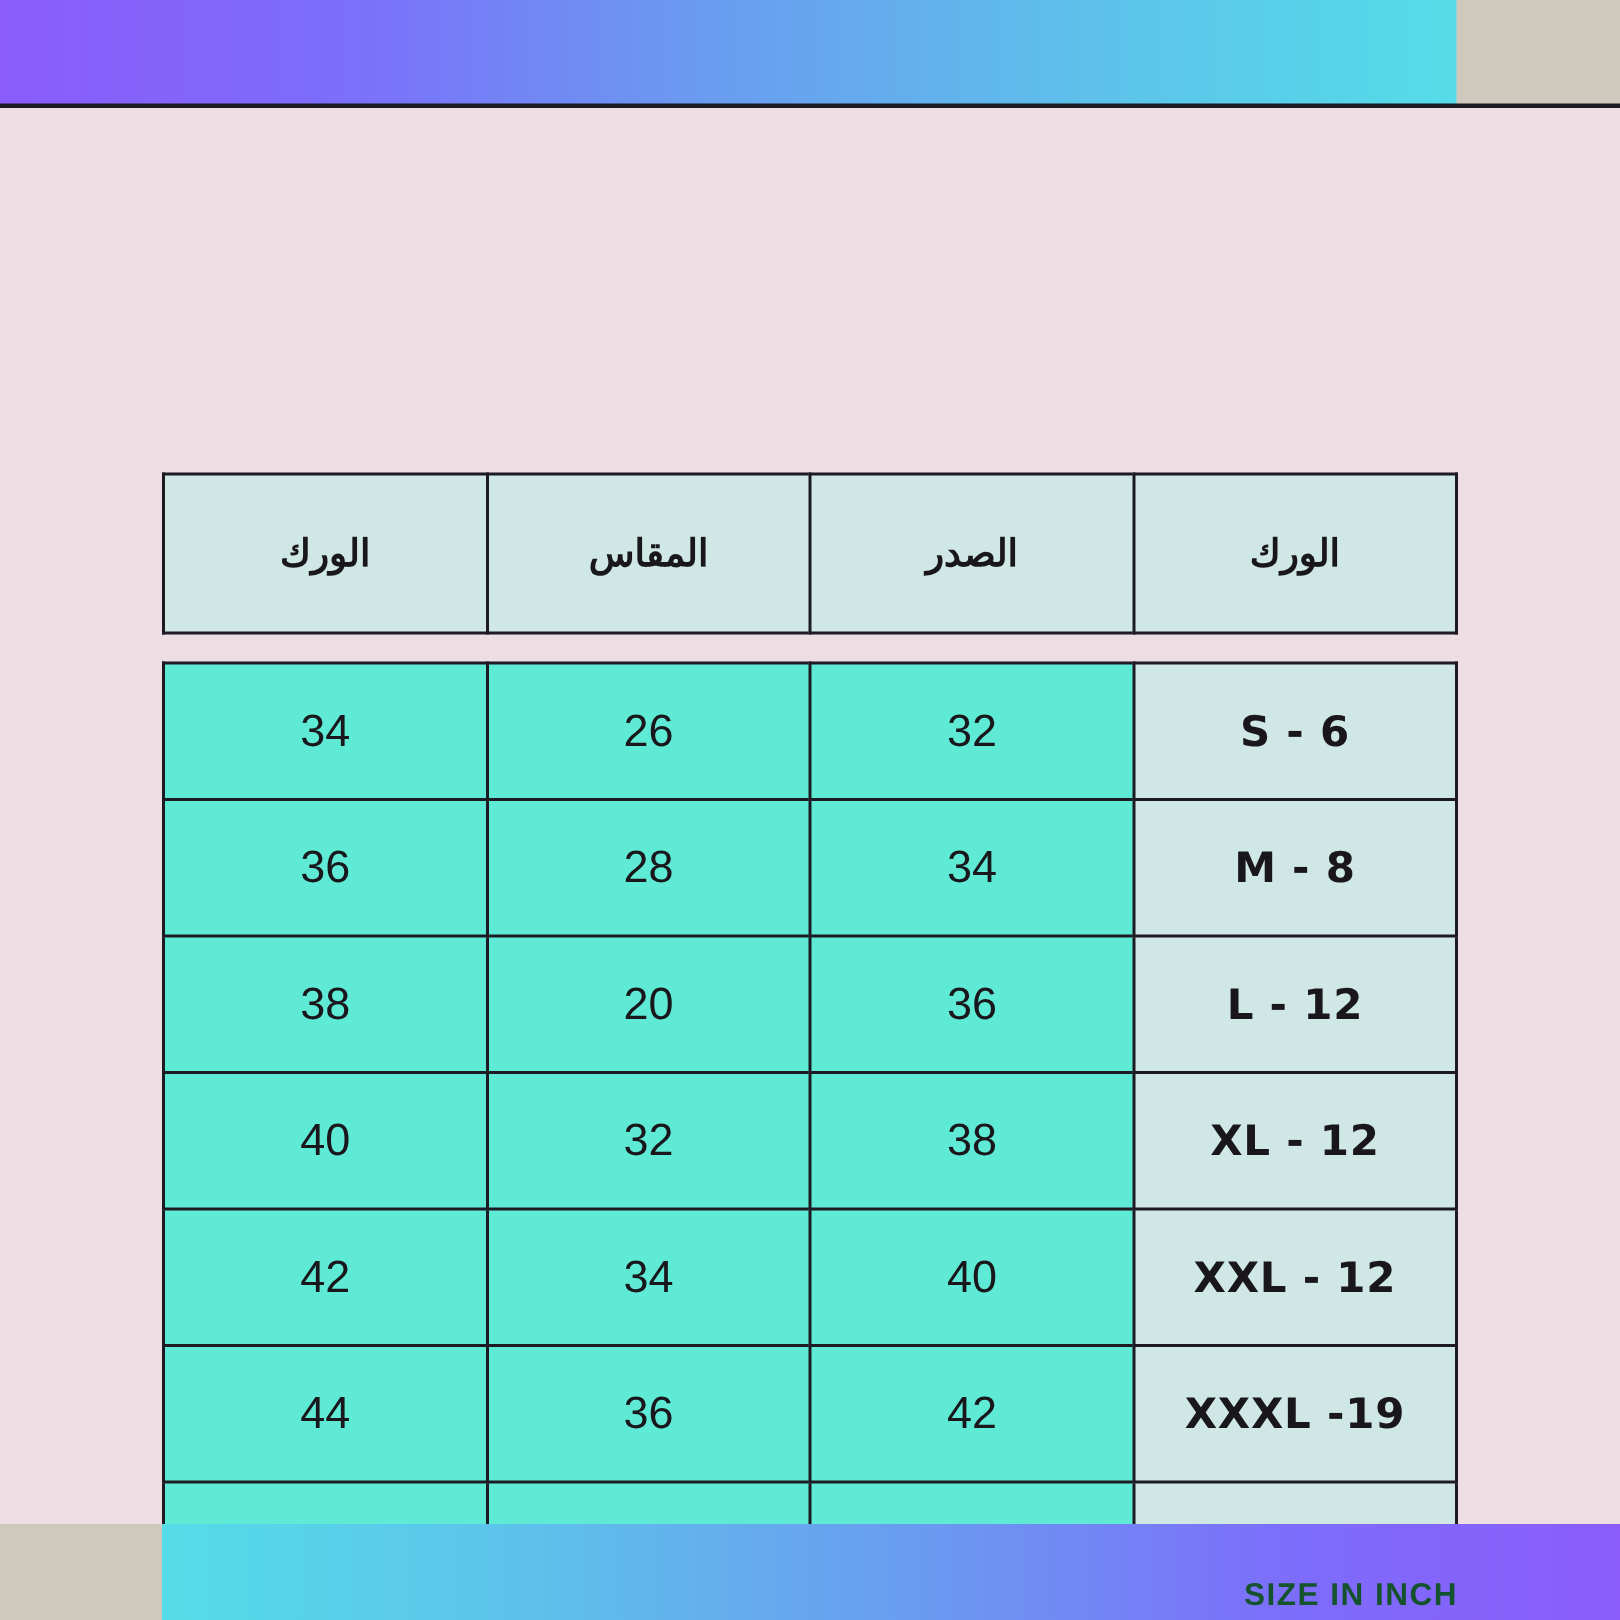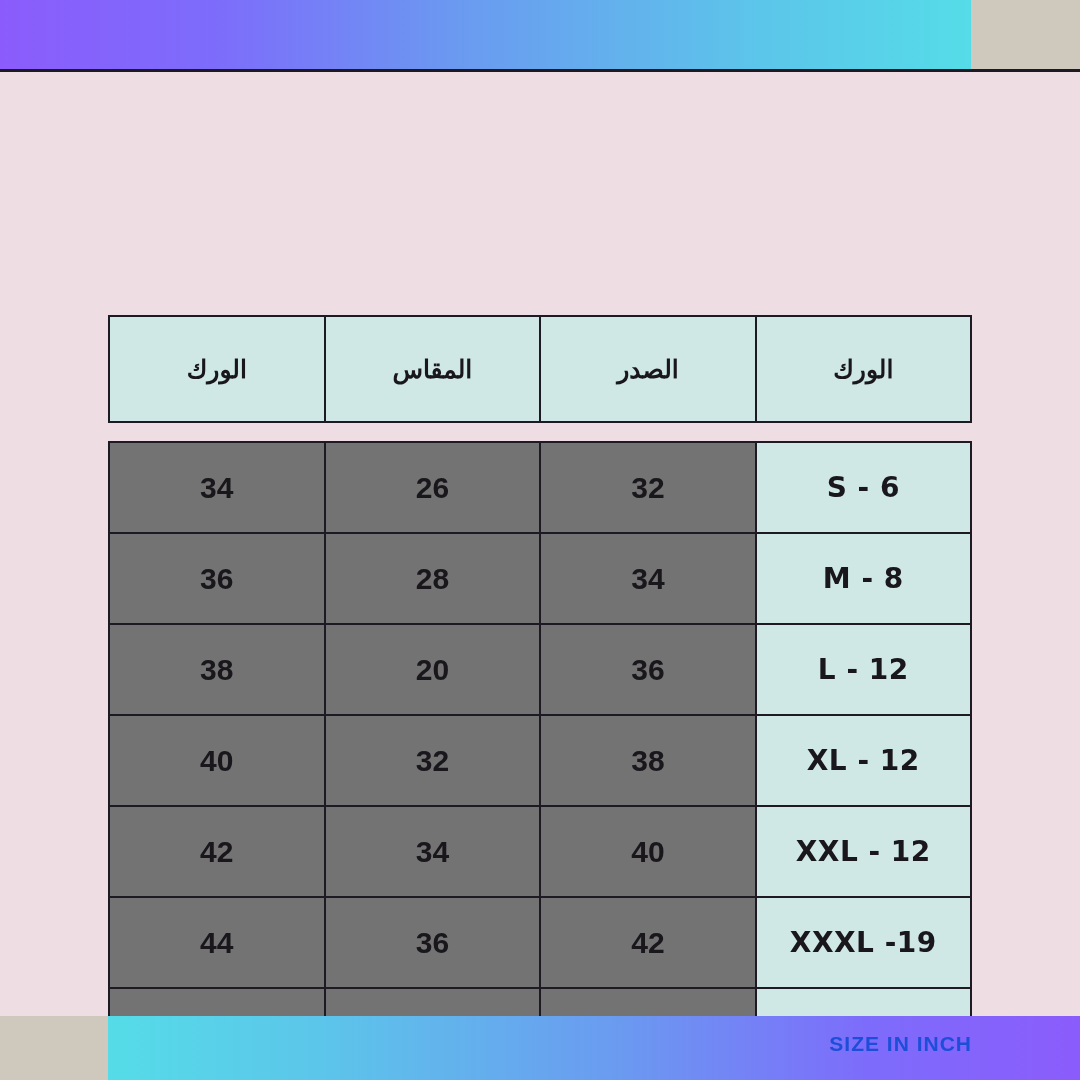--- a/index.html
+++ b/index.html
@@ -130,24 +130,24 @@
   .data-tbl td.size-cell {
     background: #cfe8e5;
     font-family: "DejaVu Sans", sans-serif;
     font-size: 28px;
     font-weight: 700;
     color: #19161c;
     letter-spacing: 0.5px;
     margin-top: 17px;
   }
   .data-tbl td.val-cell {
-    background: #737373;
+    background: #5eead4;
     font-family: "Liberation Sans", sans-serif;
     font-size: 30px;
-    font-weight: 700;
+    font-weight: 400;
     color: #19161c;
     direction: ltr;
   }
 
   .col-size { width: 215px; }
   .col-val  { width: 215.6px; }
 
   
   .footer-wrap {
     position: absolute;
@@ -161,26 +161,26 @@
     position: absolute;
     left: 108px;
     top: 0;
     width: 972px;
     height: 64px;
     background: linear-gradient(90deg, #55dce8 0%, #5cc5ea 22%, #6a9bf0 52%, #7d6cfb 78%, #8b5cfb 100%);
   }
   .footer-label {
     position: absolute;
     right: 108px;
-    top: 16px;
+    top: 36px;
     font-family: "Liberation Sans", sans-serif;
     font-size: 21px;
     font-weight: 700;
     letter-spacing: 1px;
-    color: #1d4ed8;
+    color: #14532d;
   }
 </style>
 </head>
 <body>
 
 <div id="page">
 
   <div class="topbar-wrap">
     <div class="topbar-grad"></div>
     <div class="topbar-rule"></div>

